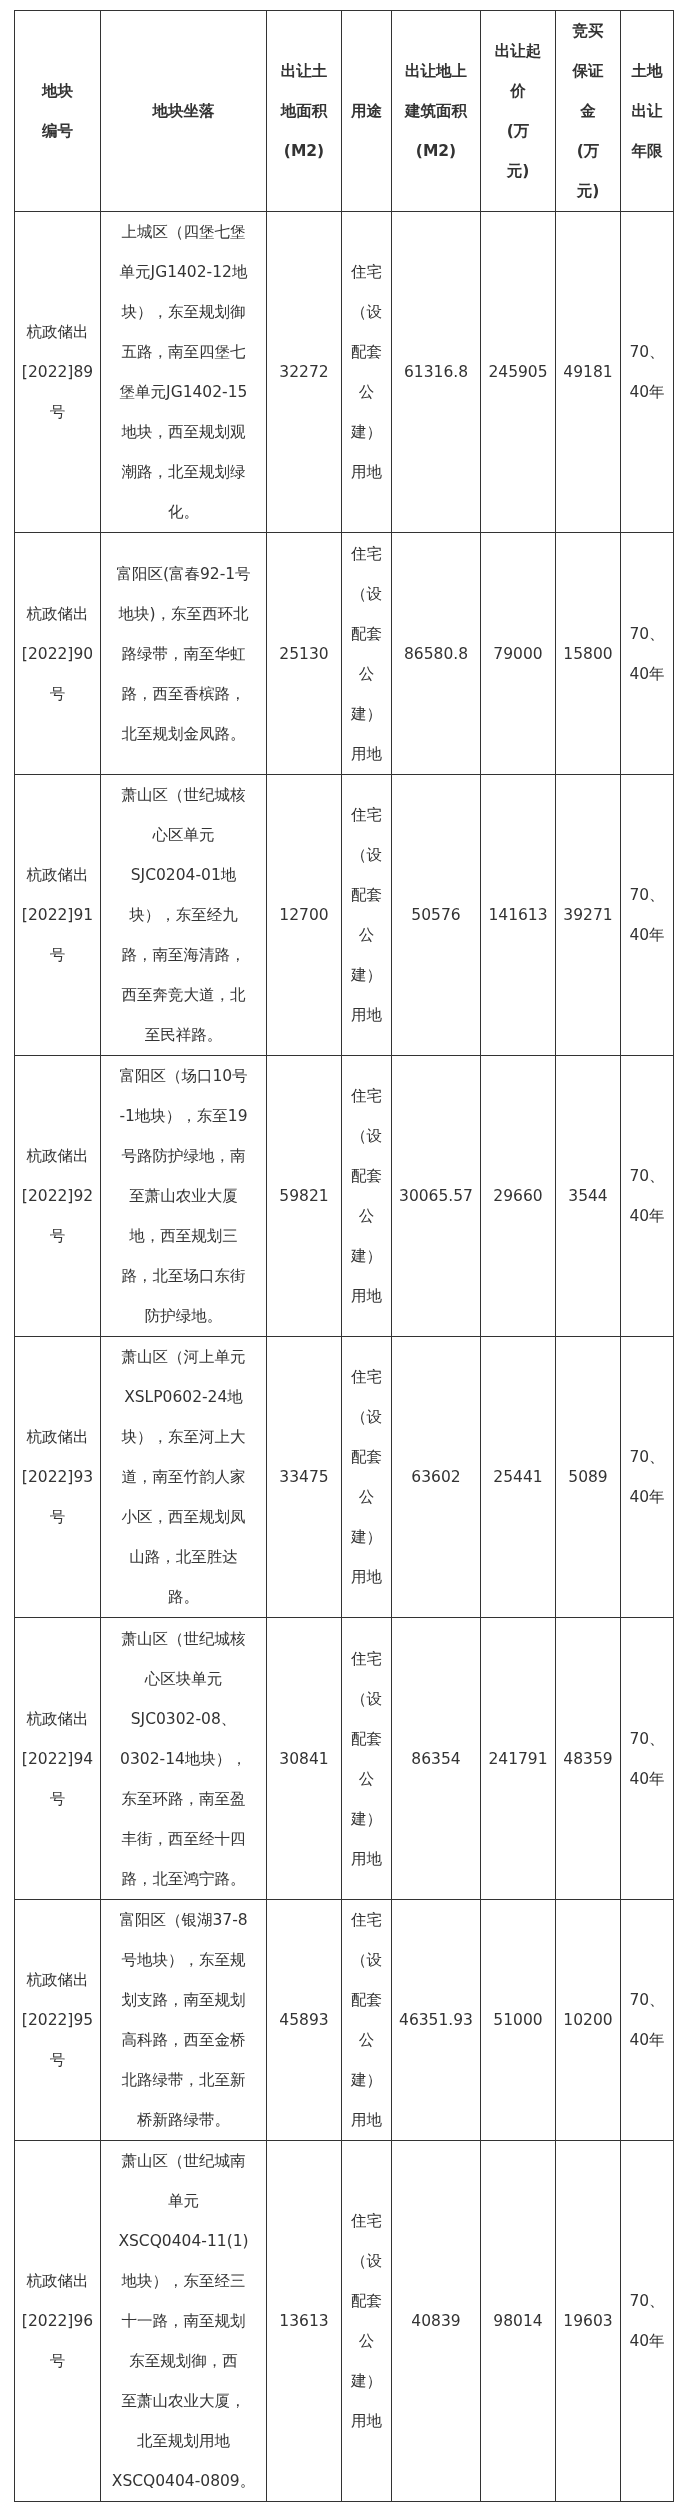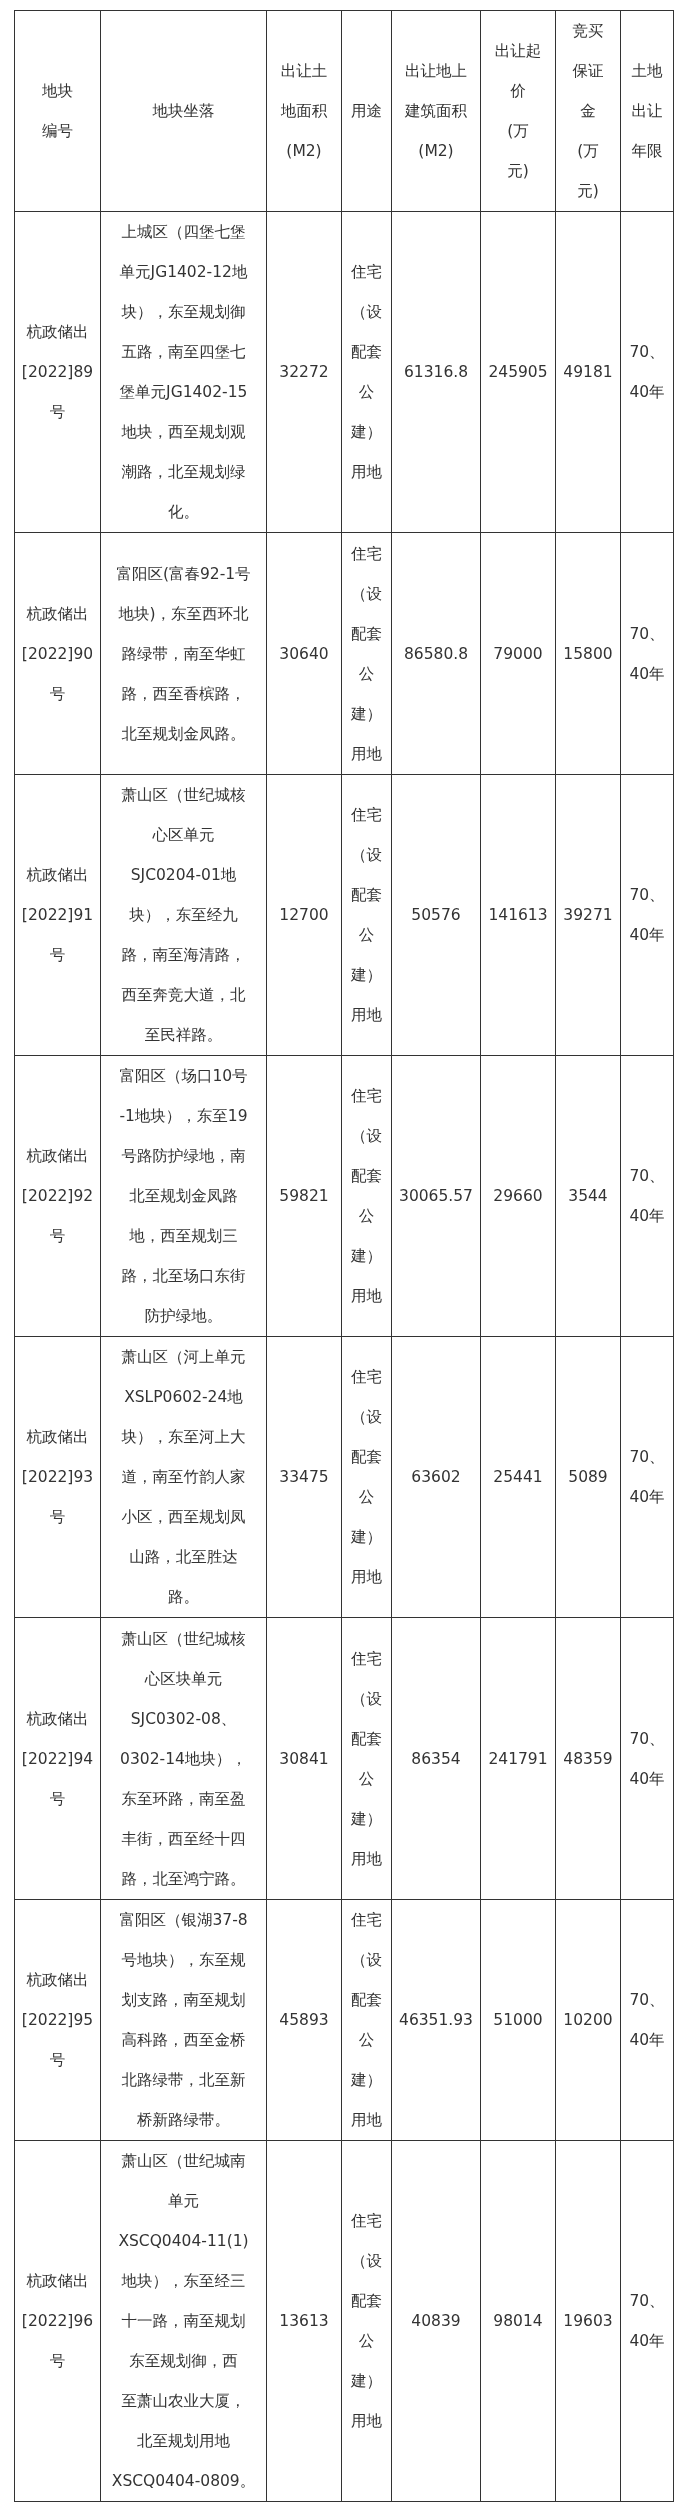--- a/index.html
+++ b/index.html
@@ -14,21 +14,21 @@
     border: 1.5px solid #333333;
     font-weight: normal;
     font-size: 15.5px;
     line-height: 40px;
     text-align: center;
     vertical-align: middle;
     padding: 0 4px;
     word-break: break-all;
     color: #333333;
   }
-  table.land th { line-height: 40px; }
+  table.land th { line-height: 40px; font-weight: bold; }
   col.c1 { width: 86px; } col.c2 { width: 166px; } col.c3 { width: 75px; }
   col.c4 { width: 50px; } col.c5 { width: 89px; } col.c6 { width: 75px; }
   col.c7 { width: 65px; } col.c8 { width: 53px; }
   .loc { padding: 0 8px; margin-left: 32px; }
   .cell-lines span { display: block; }
   tr.hdr { height: 201px; }
 </style>
 </head>
 <body>
 
@@ -125,21 +125,21 @@
           <span>[2022]90</span>
           <span>号</span>
         </td>
         <td class="cell-lines loc">
           <span>富阳区(富春92-1号</span>
           <span>地块)，东至西环北</span>
           <span>路绿带，南至华虹</span>
           <span>路，西至香槟路，</span>
           <span>北至规划金凤路。</span>
         </td>
-        <td>30640</td>
+        <td>25130</td>
         <td class="cell-lines">
           <span>住宅</span>
           <span>（设</span>
           <span>配套</span>
           <span>公</span>
           <span>建）</span>
           <span>用地</span>
         </td>
         <td>86580.8</td>
         <td>79000</td>
@@ -184,21 +184,21 @@
       <tr style="height: 281px;">
         <td class="cell-lines">
           <span>杭政储出</span>
           <span>[2022]92</span>
           <span>号</span>
         </td>
         <td class="cell-lines loc">
           <span>富阳区（场口10号</span>
           <span>-1地块），东至19</span>
           <span>号路防护绿地，南</span>
-          <span>北至规划金凤路</span>
+          <span>至萧山农业大厦</span>
           <span>地，西至规划三</span>
           <span>路，北至场口东街</span>
           <span>防护绿地。</span>
         </td>
         <td>59821</td>
         <td class="cell-lines">
           <span>住宅</span>
           <span>（设</span>
           <span>配套</span>
           <span>公</span>

